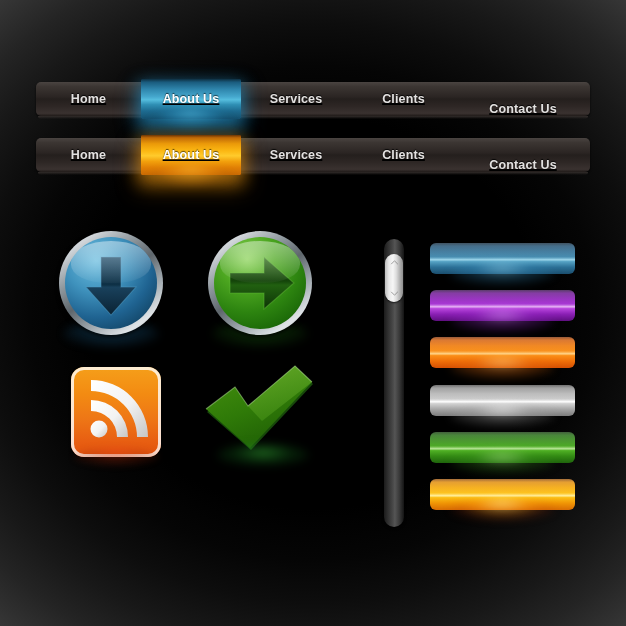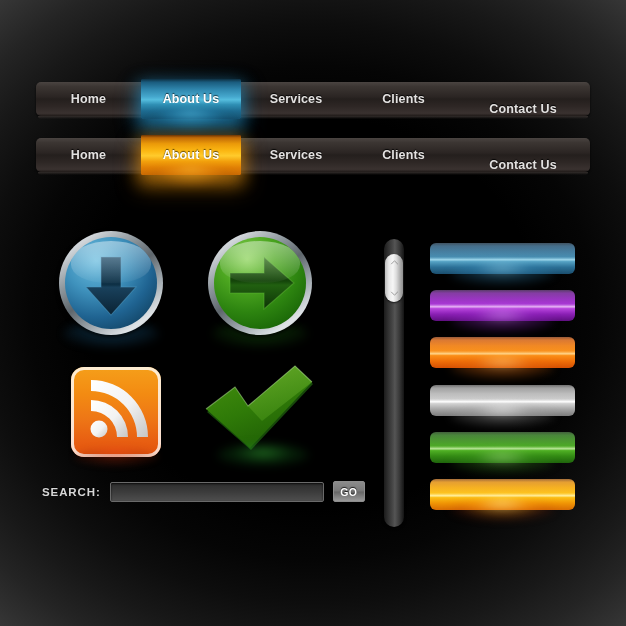--- a/index.html
+++ b/index.html
@@ -46,20 +46,21 @@
     border-radius: 5px;
     background: linear-gradient(to bottom,
         #4a4441 0%,
         #3b3532 14%,
         #2b2523 44%,
         #241f1d 50%,
         #2e2725 72%,
         #3a3230 92%,
         #201b19 100%);
     box-shadow: 0 1px 2px rgba(0,0,0,0.9);
+    text-decoration: underline;
   }
   .navbar::after {
     content: "";
     position: absolute;
     left: 2px; right: 2px;
     bottom: -3px;
     height: 3px;
     background: linear-gradient(to bottom, rgba(90,80,76,0.55), rgba(0,0,0,0));
     border-radius: 0 0 4px 4px;
   }
@@ -557,25 +558,20 @@
       <path d="M7 50 L36 28 L49 47 L96 6 L113 22 L51 88 Z" fill="#17490a"></path>
 
       <path d="M6 47 L35 25 L48 44 L95 4 L112 20 L50 86 Z" fill="url(#chkMain)"></path>
 
       <path d="M48 44 L95 4 L112 20 L62 59 Z" fill="url(#chkTop)" opacity="0.78"></path>
 
       <path d="M6 47 L35 25 L48 44 L95 4 L112 20" fill="none" stroke="#a7d98a" stroke-width="1.1" stroke-opacity="0.55"></path>
     </svg>
   </div>
 
-  <div id="search-row">
-    <span id="search-label">SEARCH:</span>
-    <input id="search-input" type="text" placeholder="" style="">
-    <button id="go-button">GO</button>
-  </div>
 
   <div id="scrollbar">
     <div id="scrollbar-thumb" style="top: 14.72px;">
       <svg class="thumb-chevron" viewBox="0 0 10 6">
         <path d="M1 5 L5 1 L9 5" fill="none" stroke="#5a5a5a" stroke-width="1.2"></path>
       </svg>
       <svg class="thumb-chevron" viewBox="0 0 10 6">
         <path d="M1 1 L5 5 L9 1" fill="none" stroke="#5a5a5a" stroke-width="1.2"></path>
       </svg>
     </div>

